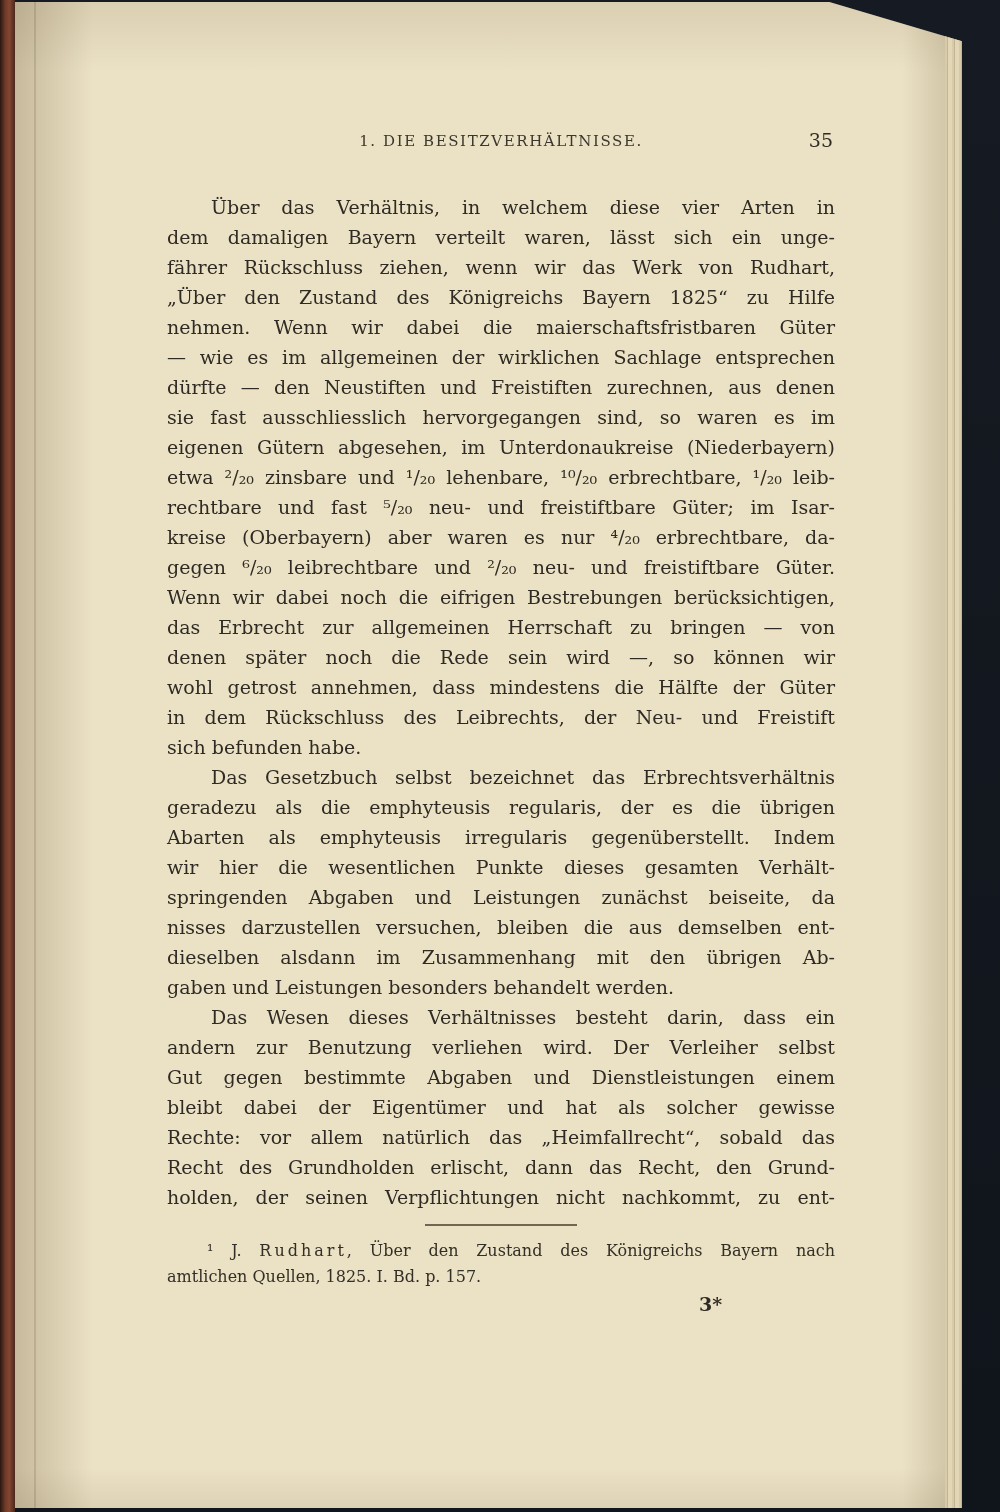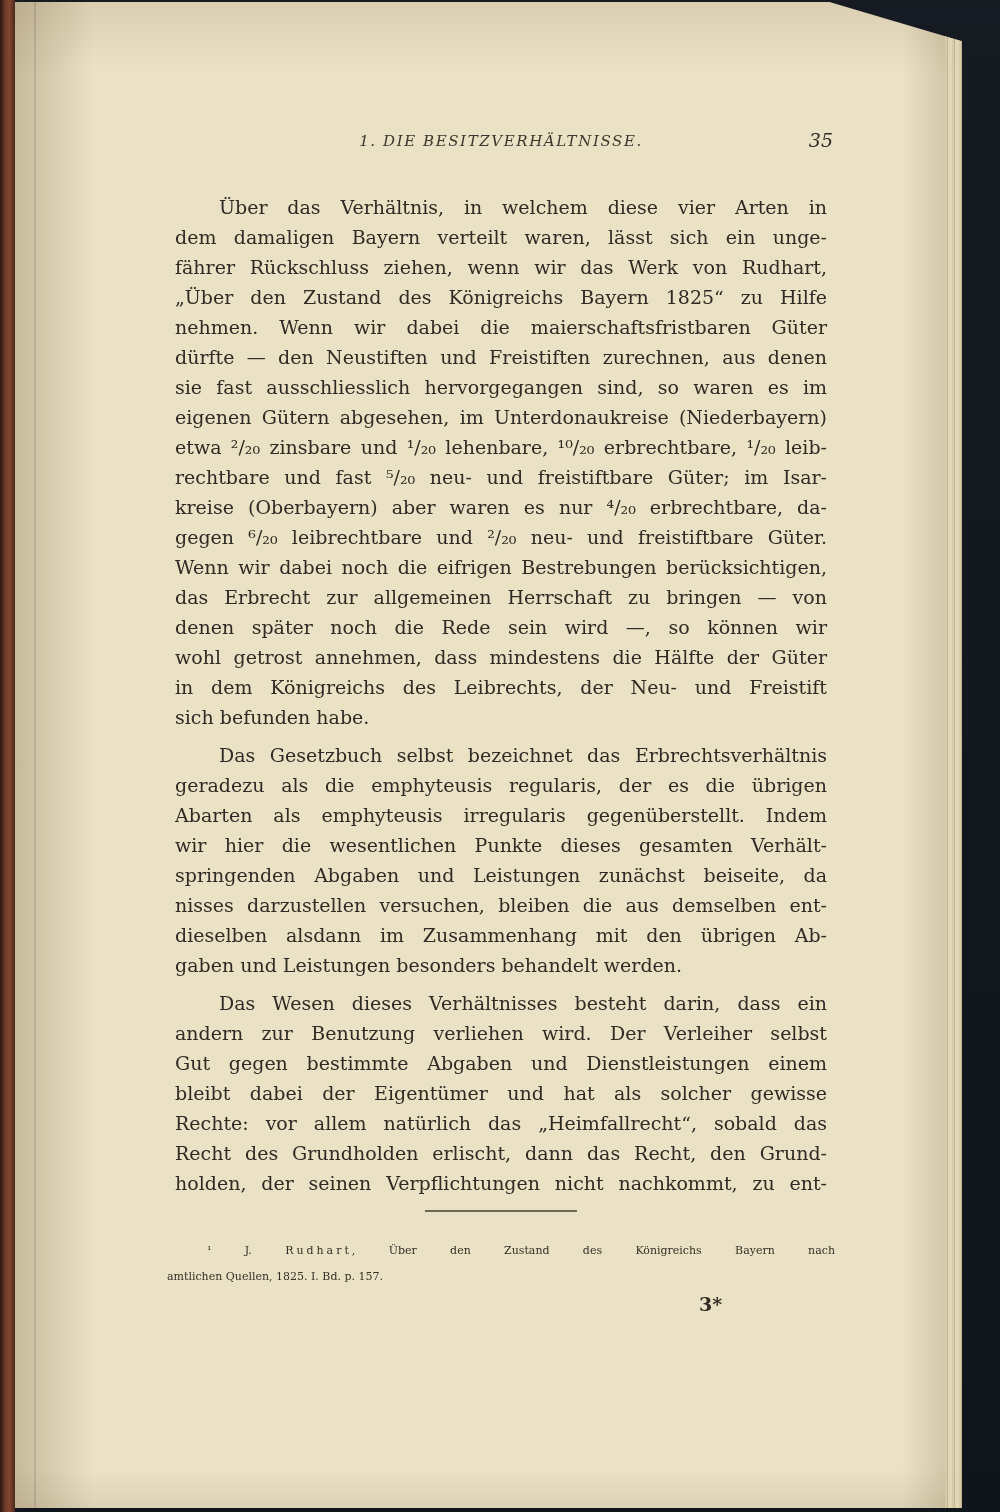--- a/index.html
+++ b/index.html
@@ -53,54 +53,54 @@
     background: rgba(60,45,25,.14);
   }
 
   .text-area {
     position: absolute;
     left: 152px; top: 130px;
     width: 668px;
     color: #2f2b24;
   }
 
-  .page-header { position: relative; height: 24px; font-style: italic; }
+  .page-header { position: relative; height: 24px; }
   .running-title {
     text-align: center;
     font-size: 15px;
     letter-spacing: 1.6px;
     color: #3b362e;
   }
   .page-number {
     position: absolute;
     right: 2px; top: -3px;
     font-size: 19px;
     color: #2f2b24;
   }
 
   .body-text { margin-top: 36px; }
-  .para { margin: 8px; }
+  .para { margin: 0; }
   .line {
     font-size: 19px;
     line-height: 30px;
     text-align: justify;
     text-align-last: justify;
   }
   .line.first { text-indent: 44px; }
   .line.lastfree { text-align-last: left; }
 
   .footnote-rule {
     margin-top: 12px;
     width: 152px;
     border: 0;
     border-top: 2px solid rgba(70,62,46,.75);
   }
   .footnote {
-    margin-top: 26px;
-    font-size: 11px;
+    margin-top: 12px;
+    font-size: 16px;
     line-height: 26px;
     color: #332f27;
   }
   .fn-line1 {
     text-indent: 40px;
     text-align: justify;
     text-align-last: justify;
   }
   .fn-author { letter-spacing: 3px; }
 
@@ -130,32 +130,33 @@
         <div class="page-number">35</div>
       </div>
 
       <div class="body-text">
           <div class="para">
             <div class="line first">Über das Verhältnis, in welchem diese vier Arten in</div>
             <div class="line">dem damaligen Bayern verteilt waren, lässt sich ein unge-</div>
             <div class="line">fährer Rückschluss ziehen, wenn wir das Werk von Rudhart,</div>
             <div class="line">„Über den Zustand des Königreichs Bayern 1825“ zu Hilfe</div>
             <div class="line">nehmen. Wenn wir dabei die maierschaftsfristbaren Güter</div>
+            <div class="line">— wie es im allgemeinen der wirklichen Sachlage entsprechen</div>
             <div class="line">dürfte — den Neustiften und Freistiften zurechnen, aus denen</div>
             <div class="line">sie fast ausschliesslich hervorgegangen sind, so waren es im</div>
             <div class="line">eigenen Gütern abgesehen, im Unterdonaukreise (Niederbayern)</div>
             <div class="line">etwa ²/₂₀ zinsbare und ¹/₂₀ lehenbare, ¹⁰/₂₀ erbrechtbare, ¹/₂₀ leib-</div>
             <div class="line">rechtbare und fast ⁵/₂₀ neu- und freistiftbare Güter; im Isar-</div>
             <div class="line">kreise (Oberbayern) aber waren es nur ⁴/₂₀ erbrechtbare, da-</div>
             <div class="line">gegen ⁶/₂₀ leibrechtbare und ²/₂₀ neu- und freistiftbare Güter.</div>
             <div class="line">Wenn wir dabei noch die eifrigen Bestrebungen berücksichtigen,</div>
             <div class="line">das Erbrecht zur allgemeinen Herrschaft zu bringen — von</div>
             <div class="line">denen später noch die Rede sein wird —, so können wir</div>
             <div class="line">wohl getrost annehmen, dass mindestens die Hälfte der Güter</div>
-            <div class="line">in dem Königreichs des Leibrechts, der Neu- und Freistift</div>
+            <div class="line">in dem Rückschluss des Leibrechts, der Neu- und Freistift</div>
             <div class="line lastfree">sich befunden habe.</div>
           </div>
           <div class="para">
             <div class="line first">Das Gesetzbuch selbst bezeichnet das Erbrechtsverhältnis</div>
             <div class="line">geradezu als die emphyteusis regularis, der es die übrigen</div>
             <div class="line">Abarten als emphyteusis irregularis gegenüberstellt. Indem</div>
             <div class="line">wir hier die wesentlichen Punkte dieses gesamten Verhält-</div>
             <div class="line">springenden Abgaben und Leistungen zunächst beiseite, da</div>
             <div class="line">nisses darzustellen versuchen, bleiben die aus demselben ent-</div>
             <div class="line">dieselben alsdann im Zusammenhang mit den übrigen Ab-</div>

